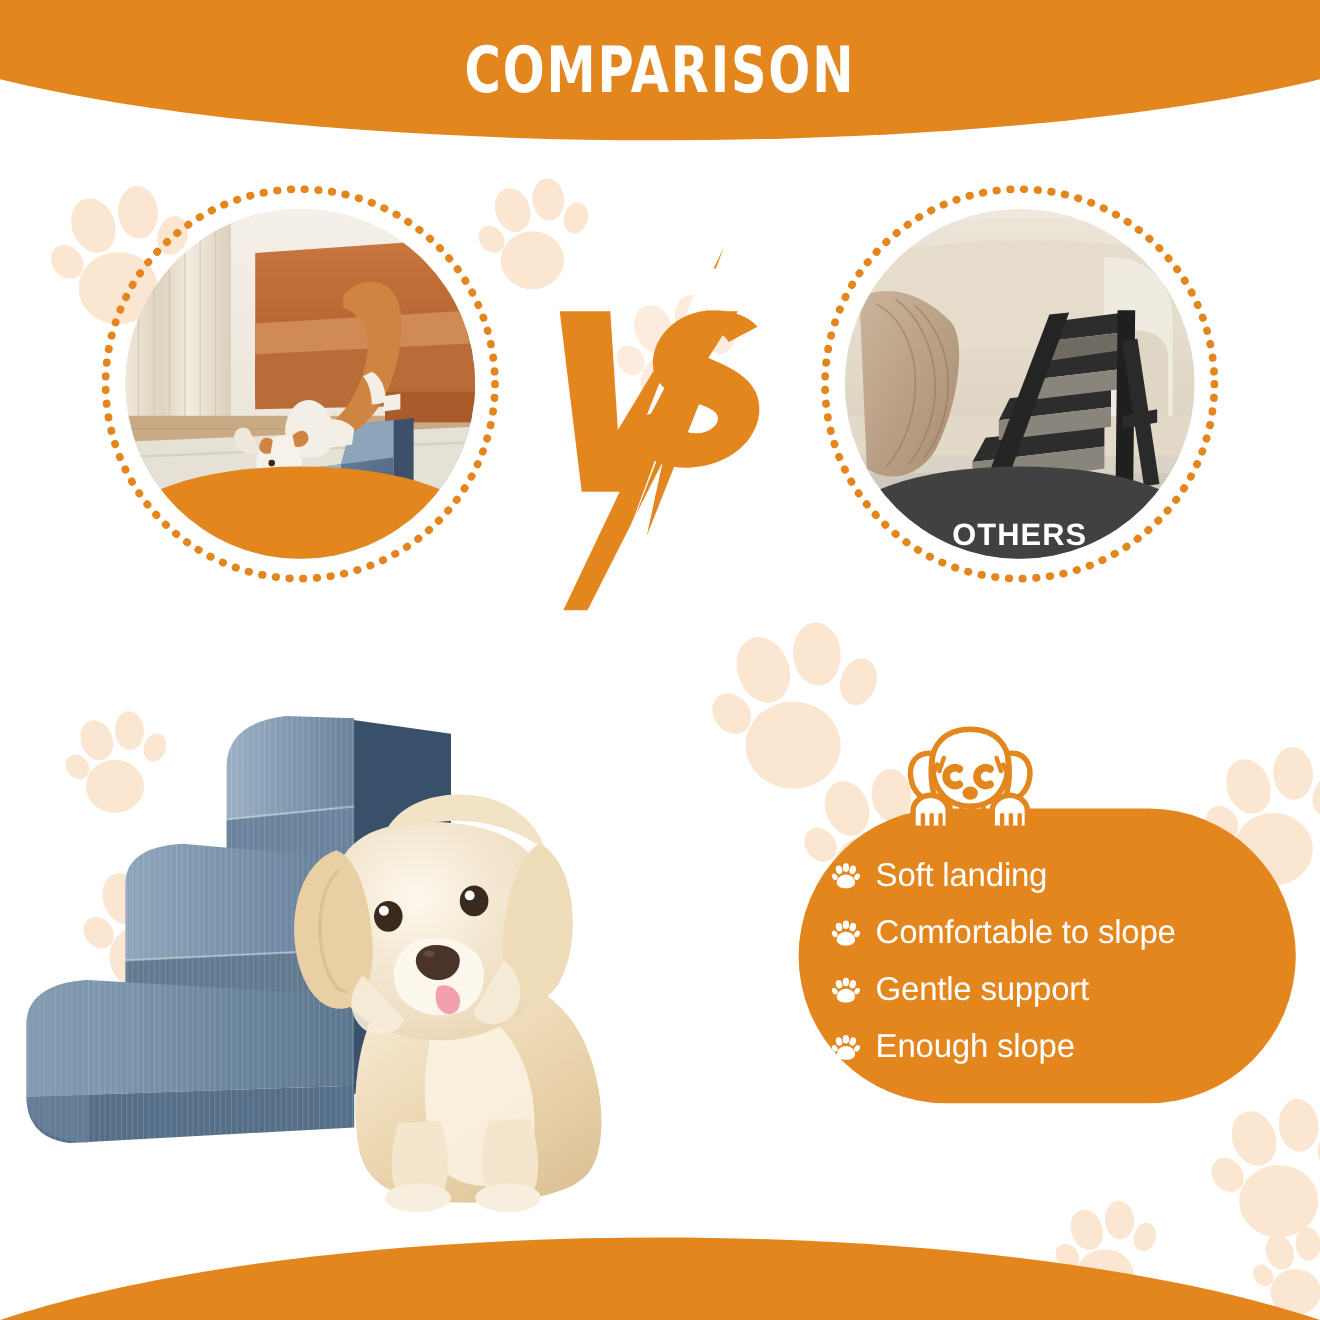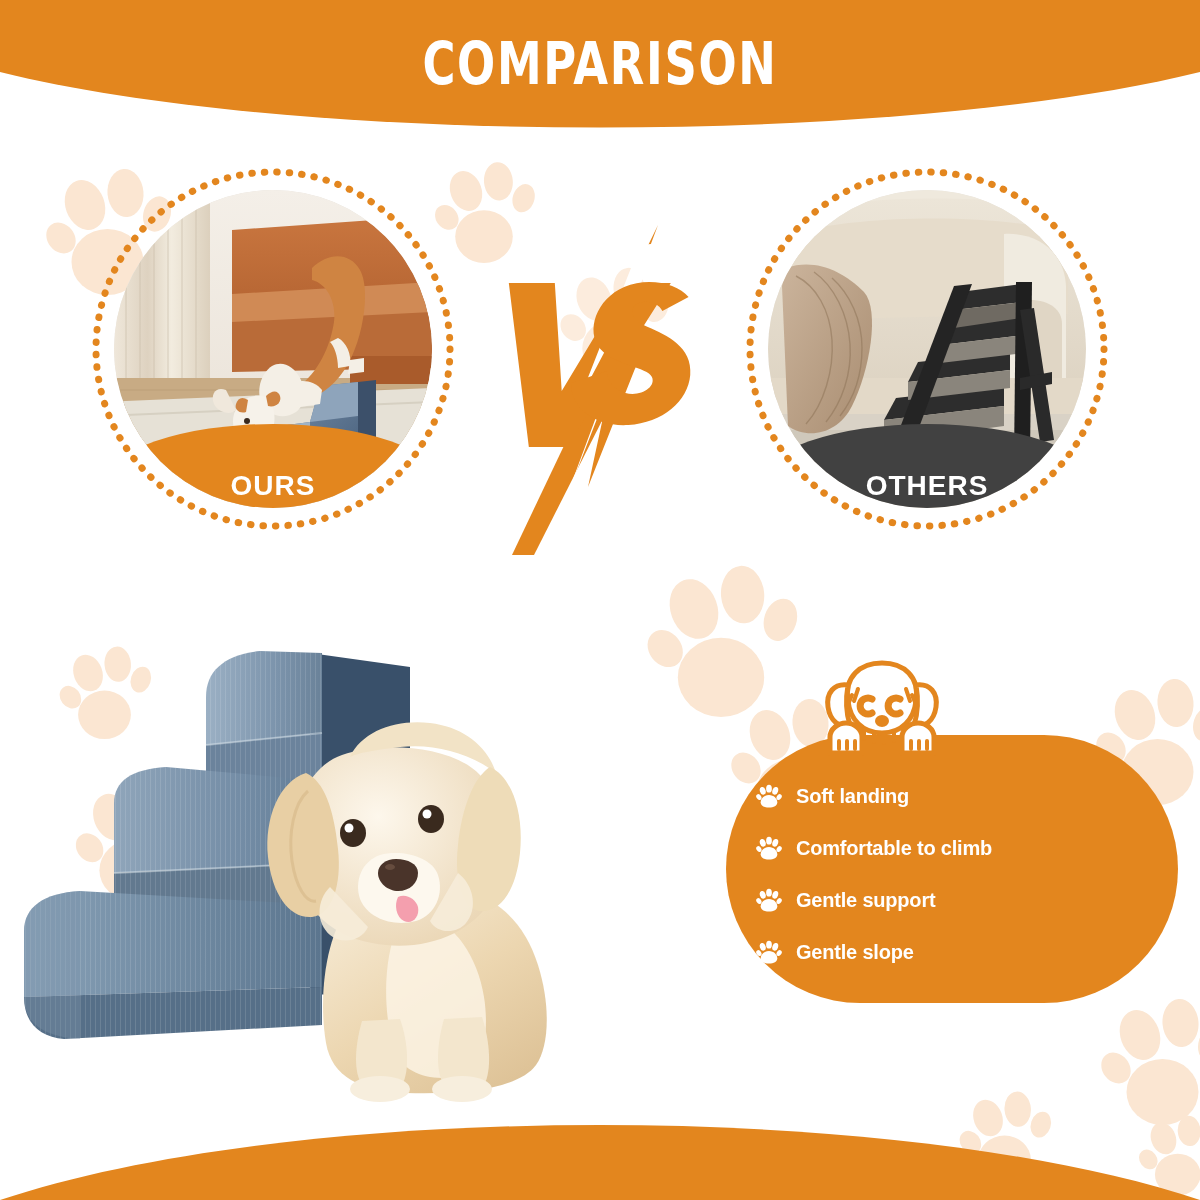--- a/index.html
+++ b/index.html
@@ -64,21 +64,21 @@
     position:absolute;left:726px;top:735px;width:452px;height:268px;
     background:#E3861E;border-radius:134px;
   }
   .feat-dog{position:absolute;left:806px;top:655px;width:152px;height:110px;}
   .feat-list{
     position:absolute;left:756px;top:776px;width:430px;
   }
   .feat-item{display:flex;align-items:center;margin-bottom:12px;height:40px;}
   .feat-paw{width:26px;height:26px;margin-right:14px;flex:0 0 26px;}
   .feat-text{
-    color:#ffffff;font-weight:bold;font-size:20px;line-height:34px;
+    color:#ffffff;font-weight:normal;font-size:30px;line-height:34px;
     white-space:nowrap;letter-spacing:-0.2px;
   }
 </style>
 </head>
 <body>
 
 <div id="stage">
 
   <div class="pawmark" style="left:40px;top:160px;">
     <svg width="150" height="150" viewBox="0 0 100 100">
@@ -283,21 +283,20 @@
             <path d="M122,244 C126,250 134,252 140,248" stroke="#3a2a1e" stroke-width="2" fill="none" stroke-linecap="round"></path>
 
             <path d="M224,148 C232,152 238,164 236,176 L224,178 C224,166 220,156 216,152 Z" fill="#f4efe6"></path>
             <path d="M236,170 L250,168 L250,182 L234,184 Z" fill="#f4efe6"></path>
           </g>
         </g>
       </svg>
     </div>
     <div class="cmp-label-wrap">
       <div class="cmp-label-band ours-band"></div>
-      <div class="cmp-label-text">OURS</div>
     </div>
     <svg class="dotring" viewBox="0 0 362 362">
       <circle cx="181" cy="181" r="177" fill="none" stroke="#E3861E" stroke-width="7" stroke-linecap="round" stroke-dasharray="0.5 12"></circle>
     </svg>
   </div>
 
   <div class="cmp-circle" style="left:746px;top:168px;text-decoration:underline;">
     <div class="cmp-photo">
       <svg viewBox="0 0 318 318">
         <defs>
@@ -568,21 +567,21 @@
           <g fill="#ffffff">
             <ellipse cx="26" cy="30" rx="11" ry="15" transform="rotate(-18 26 30)"></ellipse>
             <ellipse cx="50" cy="22" rx="11" ry="15"></ellipse>
             <ellipse cx="74" cy="30" rx="11" ry="15" transform="rotate(18 74 30)"></ellipse>
             <ellipse cx="89" cy="54" rx="9" ry="12" transform="rotate(34 89 54)"></ellipse>
             <ellipse cx="11" cy="54" rx="9" ry="12" transform="rotate(-34 11 54)"></ellipse>
             <path d="M50,46 C68,46 82,60 82,74 C82,88 68,94 50,94 C32,94 18,88 18,74 C18,60 32,46 50,46 Z"></path>
           </g>
         </svg>
       </span>
-      <span class="feat-text">Comfortable to climb</span>
+      <span class="feat-text">Comfortable to slope</span>
     </div>
 
     <div class="feat-item">
       <span class="feat-paw">
         <svg viewBox="0 0 100 100" width="26" height="26">
           <g fill="#ffffff">
             <ellipse cx="26" cy="30" rx="11" ry="15" transform="rotate(-18 26 30)"></ellipse>
             <ellipse cx="50" cy="22" rx="11" ry="15"></ellipse>
             <ellipse cx="74" cy="30" rx="11" ry="15" transform="rotate(18 74 30)"></ellipse>
             <ellipse cx="89" cy="54" rx="9" ry="12" transform="rotate(34 89 54)"></ellipse>
@@ -600,21 +599,21 @@
           <g fill="#ffffff">
             <ellipse cx="26" cy="30" rx="11" ry="15" transform="rotate(-18 26 30)"></ellipse>
             <ellipse cx="50" cy="22" rx="11" ry="15"></ellipse>
             <ellipse cx="74" cy="30" rx="11" ry="15" transform="rotate(18 74 30)"></ellipse>
             <ellipse cx="89" cy="54" rx="9" ry="12" transform="rotate(34 89 54)"></ellipse>
             <ellipse cx="11" cy="54" rx="9" ry="12" transform="rotate(-34 11 54)"></ellipse>
             <path d="M50,46 C68,46 82,60 82,74 C82,88 68,94 50,94 C32,94 18,88 18,74 C18,60 32,46 50,46 Z"></path>
           </g>
         </svg>
       </span>
-      <span class="feat-text">Gentle slope</span>
+      <span class="feat-text">Enough slope</span>
     </div>
 
   </div>
 
   <div class="footer-banner">
     <svg width="1200" height="110" viewBox="0 0 1200 110" preserveAspectRatio="none">
       <path d="M0,110 C300,10 900,10 1200,110 Z" fill="#E3861E"></path>
     </svg>
   </div>
 

